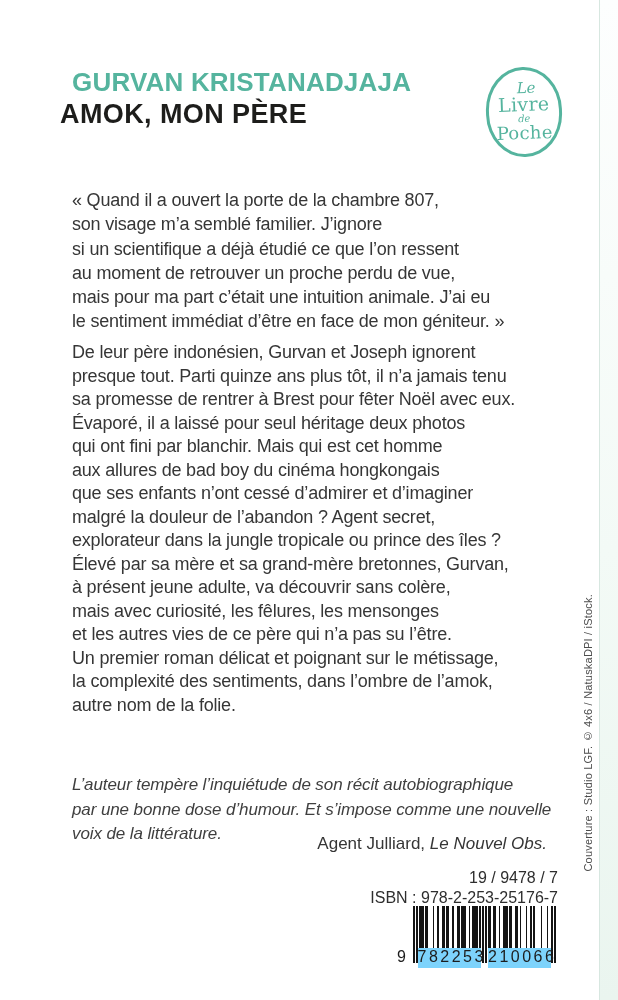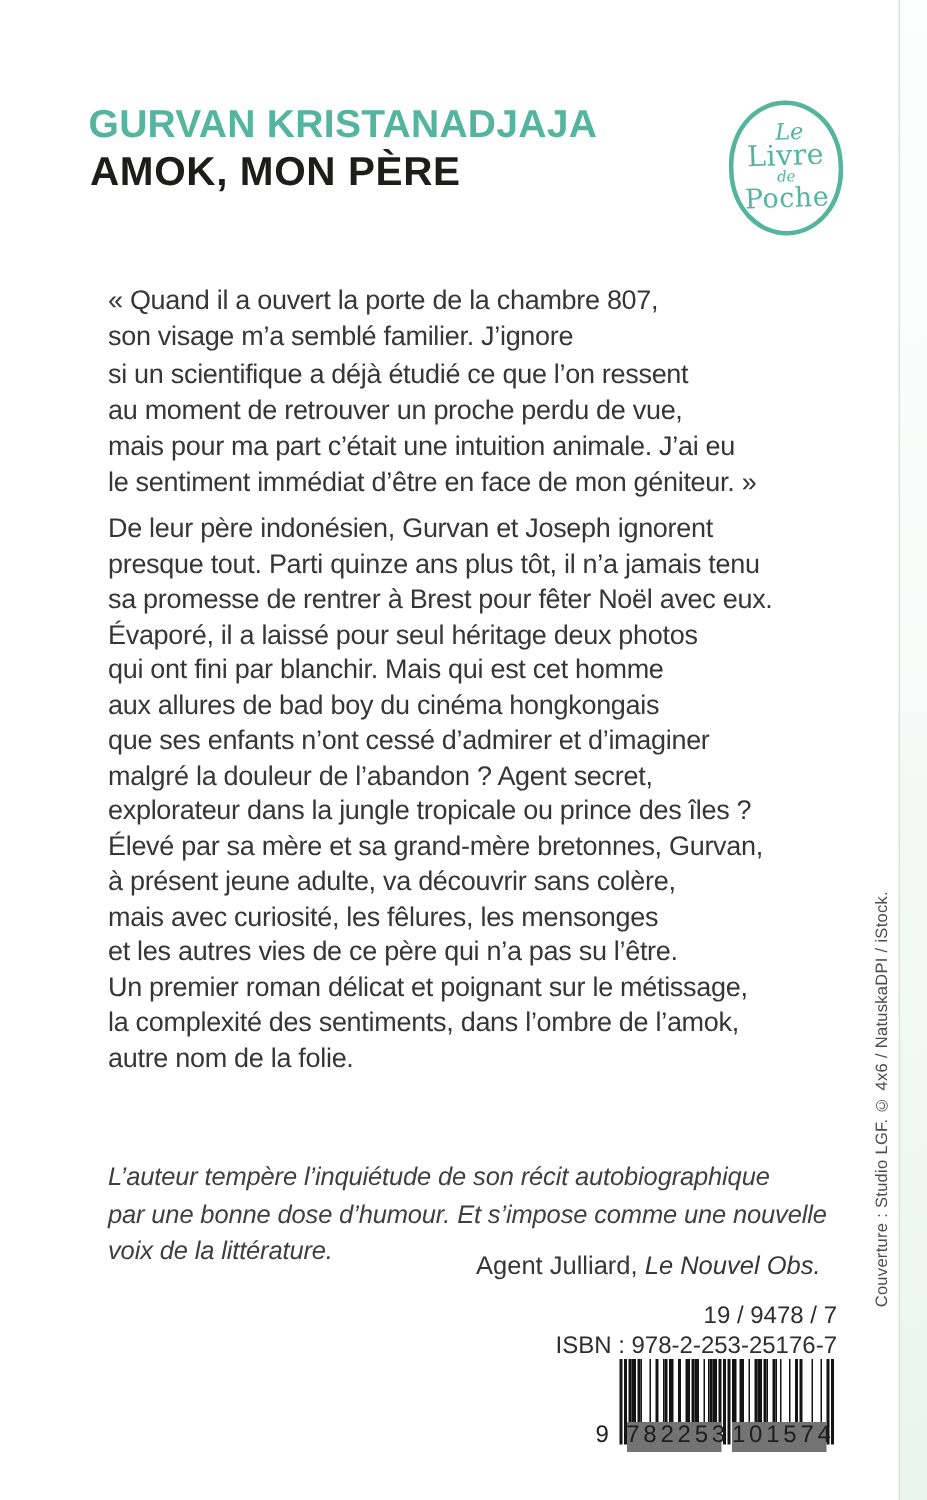--- a/index.html
+++ b/index.html
@@ -15,21 +15,21 @@
     background:#ffffff;
     font-family:"Liberation Sans",sans-serif;
     overflow:hidden;
   }
   .edge-strip{
     position:absolute;top:0;right:0;width:18px;height:100%;
     border-left:1px solid #d7e7e0;
     background:linear-gradient(to bottom,#fdfefe 0%,#f3faf6 55%,#eaf5ef 100%);
   }
   .author{
-    position:absolute;left:59px;top:68px;
+    position:absolute;left:72px;top:68px;
     font-size:26px;font-weight:bold;line-height:1.15;
     letter-spacing:0.2px;color:var(--brand);
     white-space:pre;
   }
   .title{
     position:absolute;left:60px;top:100px;
     font-size:27px;font-weight:bold;line-height:1.1;
     letter-spacing:0.4px;color:var(--title-ink);
     white-space:pre;
   }
@@ -78,21 +78,21 @@
   .bc-bars{display:flex;align-items:flex-start;height:60px;}
   .bc-mod{display:inline-block;width:1.5px;height:46px;}
   .bc-bar{background:#141414;}
   .bc-guard{height:57px;}
   .bc-digit-lead{
     position:absolute;left:-16px;top:42px;
     font-size:16px;color:#1d1d1d;
   }
   .bc-group{
     position:absolute;top:42px;height:20px;
-    background:#737373;text-align:left;
+    background:#7dd3fc;text-align:left;
     font-size:16px;letter-spacing:2.5px;color:#1d1d1d;
   }
   .bc-g1{left:4.5px;width:63px;}
   .bc-g2{left:75px;width:63px;}
   .credit{
     position:absolute;right:24px;bottom:128px;
     writing-mode:vertical-rl;transform:rotate(180deg);
     font-size:11px;letter-spacing:0.2px;color:#4c4c4c;
     white-space:pre;
   }
@@ -242,18 +242,18 @@
         <span class="bc-mod"></span>
         <span class="bc-mod bc-bar"></span>
         <span class="bc-mod"></span>
         <span class="bc-mod"></span>
         <span class="bc-mod bc-bar bc-guard"></span>
         <span class="bc-mod bc-guard"></span>
         <span class="bc-mod bc-bar bc-guard"></span>
       </div>
     <div class="bc-digit-lead">9</div>
     <div class="bc-group bc-g1">782253</div>
-    <div class="bc-group bc-g2">101574</div>
+    <div class="bc-group bc-g2">210066</div>
   </div>
 
   <div class="credit">Couverture : Studio LGF. © 4x6 / NatuskaDPI / iStock.</div>
 
 </div>
 
 </body></html>

